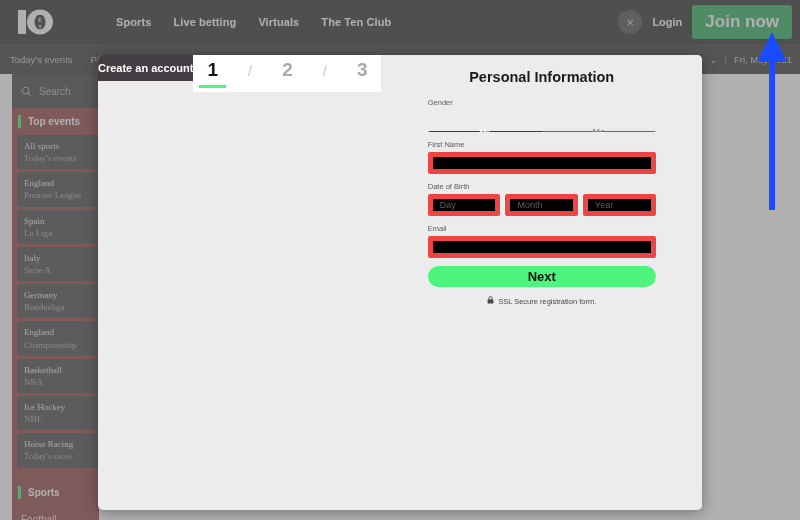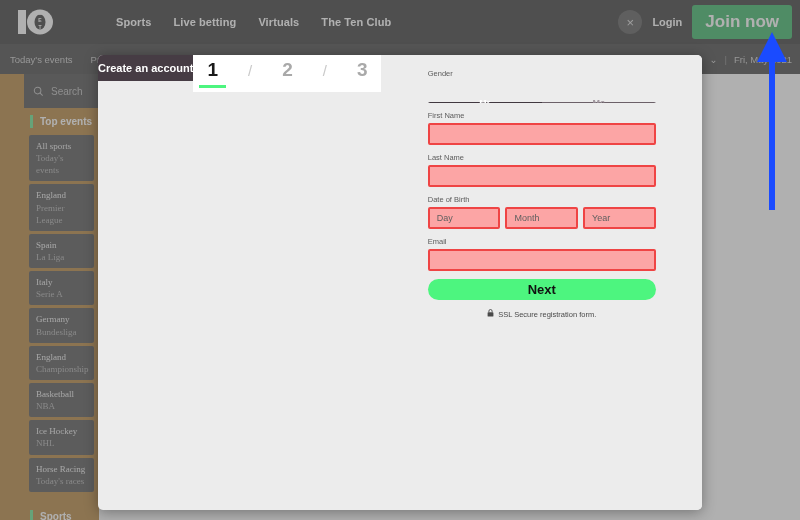--- a/index.html
+++ b/index.html
@@ -41,22 +41,22 @@
 
   .subnav {
     position: absolute; top: 44px; left: 0; width: 800px; height: 30px;
     background: #111111; display: flex; align-items: center; color: #bdbdbd; font-size: 9.5px;
   }
   .subnav .left { display: flex; gap: 18px; margin-left: 10px; }
   .subnav .right { position: absolute; right: 8px; display: flex; align-items: center; gap: 7px; }
   .subnav .sep { color: #666; }
 
   .sidebar {
-    position: absolute; top: 74px; left: 0; width: 99px; bottom: 0;
-    background: #a16207; color: #d8d8d8; overflow: hidden; padding-left: 24px;
+    position: absolute; top: 74px; left: 12px; width: 99px; bottom: 0;
+    background: #7f1d1d; color: #d8d8d8; overflow: hidden;
   }
   .search-row {
     height: 34px; background: #1b1b1b; display: flex; align-items: center;
     gap: 7px; padding-left: 9px; color: #a8a8a8; font-size: 10px;
   }
   .sec-head {
     display: flex; align-items: center; gap: 7px; height: 27px;
     padding-left: 6px; font-size: 10px; font-weight: bold; color: #ffffff;
   }
   .sec-head .bar { width: 3px; height: 13px; background: #3DDC6E; }
@@ -107,21 +107,21 @@
   .flabel { font-size: 7.5px; color: #5b5b5b; margin-bottom: 3px; }
   .fgroup { margin-bottom: 8px; }
   .toggle { display: flex; height: 22px; border-radius: 2px; overflow: hidden; }
   .toggle div {
     flex: 1; display: flex; align-items: center; justify-content: center;
     font-size: 9px; font-weight: bold; margin-top: 21px;
   }
   .toggle .on { background: #413840; color: #ffffff; }
   .toggle .off { background: #6B6068; color: #9e949c; }
   .tinput {
-    height: 22px; background: #fca5a5; border: 2px solid #ef4444; border-radius: 2px;
+    height: 22px; background: #000000; border: 5px solid #ef4444; border-radius: 2px;
     display: flex; align-items: center; padding-left: 7px;
     font-size: 9px; color: #5f5f5f;
   }
   .dob { display: flex; gap: 5px; }
   .dob .tinput { flex: 1; }
   .next-btn {
     height: 21px; background: #4DF57F; border-radius: 14px;
     display: flex; align-items: center; justify-content: center;
     font-size: 13px; font-weight: bold; color: #111111; margin-top: 8px;
   }
@@ -253,38 +253,35 @@
     <div class="steps">
       <div class="step active">1</div>
       <div class="step-sep">/</div>
       <div class="step">2</div>
       <div class="step-sep">/</div>
       <div class="step">3</div>
     </div>
 
     <div class="modal-body">
       <div class="form-wrap">
+        <div class="form-title">Personal Information</div>
 
         <div class="fgroup">
           <div class="flabel">Gender</div>
           <div class="toggle">
             <div class="on">Mr</div>
             <div class="off">Ms</div>
           </div>
         </div>
 
         <div class="fgroup">
           <div class="flabel">First Name</div>
           <div class="tinput"></div>
         </div>
 
-        <div class="fgroup">
-          <div class="flabel">Last Name</div>
-          <div class="tinput"></div>
-        </div>
 
         <div class="fgroup">
           <div class="flabel">Date of Birth</div>
           <div class="dob">
             <div class="tinput">Day</div>
             <div class="tinput">Month</div>
             <div class="tinput">Year</div>
           </div>
         </div>
 

